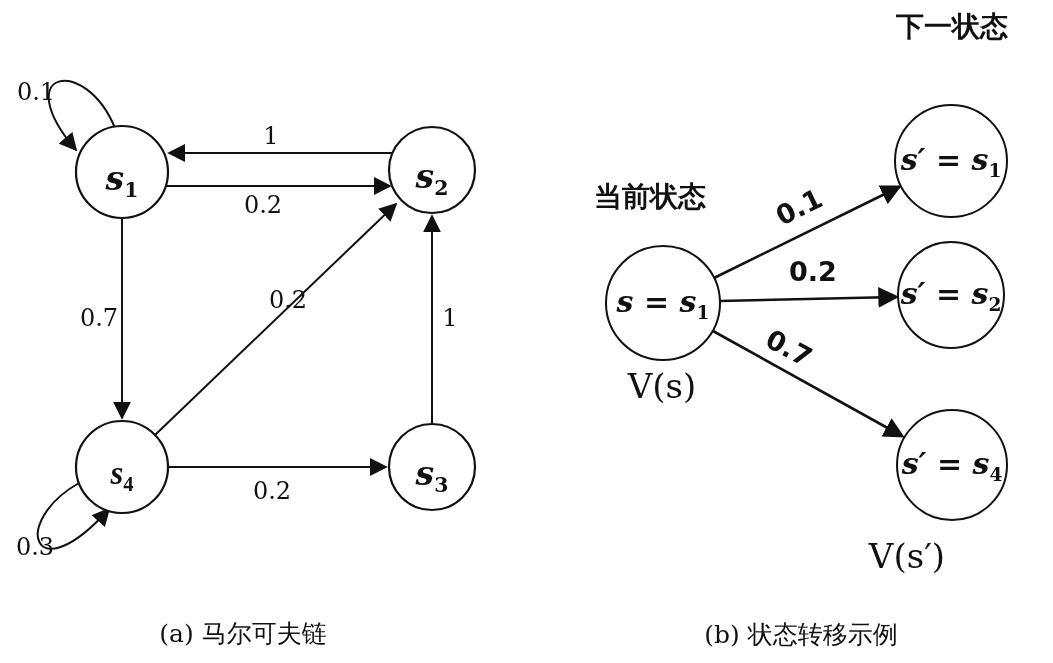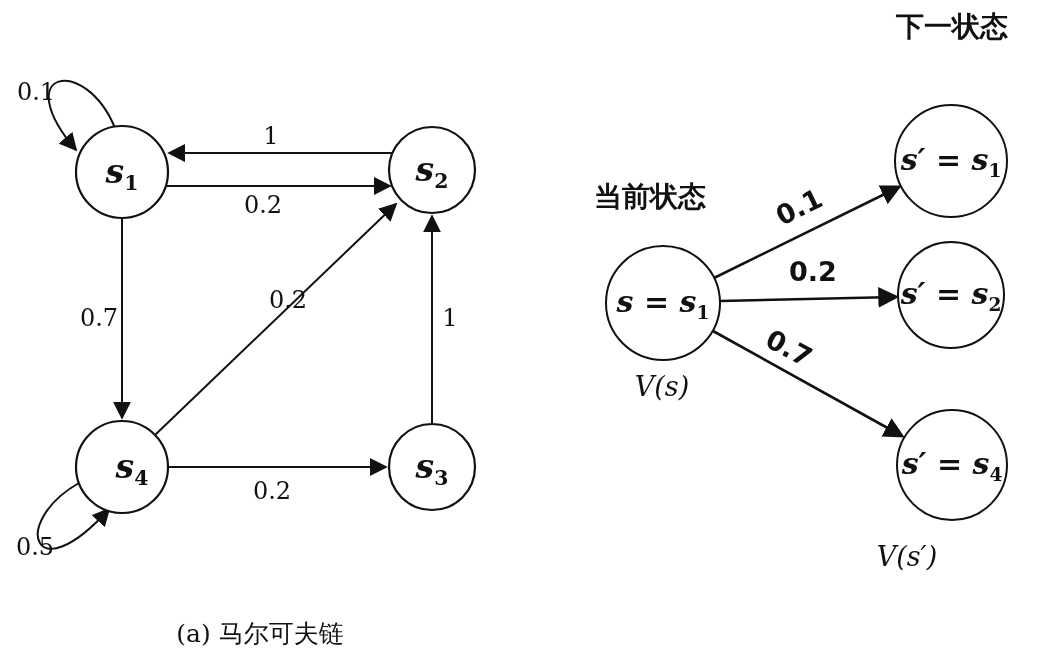--- a/index.html
+++ b/index.html
@@ -24,20 +24,21 @@
   .label {
     position: absolute;
     transform: translate(-50%, -50%);
     white-space: nowrap;
     line-height: 1;
   }
   .node-label-a {
     font-size: 33px;
     font-weight: bold;
     font-style: italic;
+    margin-top: 7px;
   }
   .node-label-b {
     font-size: 30px;
     font-weight: bold;
     font-style: italic;
   }
   .node-label-a sub, .node-label-b sub {
     font-size: 0.62em;
     font-style: normal;
     line-height: 0;
@@ -50,22 +51,21 @@
     font-family: "DejaVu Sans", sans-serif;
     font-weight: bold;
     font-size: 27px;
   }
   .cjk-heading {
     font-family: "DejaVu Sans", "Liberation Sans", sans-serif;
     font-weight: bold;
     font-size: 28px;
   }
   .value-label {
-    font-size: 27px;
-    font-style: italic;
+    font-size: 34px;
   }
   .caption {
     font-family: "DejaVu Serif", serif;
     font-size: 25px;
   }
 </style>
 </head>
 <body>
 
 <div class="stage">
@@ -108,43 +108,44 @@
       <circle cx="663" cy="303" r="57"></circle>
       <circle cx="951" cy="161" r="56"></circle>
       <circle cx="951" cy="295" r="53"></circle>
       <circle cx="952" cy="465" r="55"></circle>
     </g>
   </svg>
 
   <div class="label node-label-a" style="left:122px; top:171px;"><span>s</span><sub>1</sub></div>
   <div class="label node-label-a" style="left:432px; top:169px;"><span>s</span><sub>2</sub></div>
   <div class="label node-label-a" style="left:432px; top:466px;"><span>s</span><sub>3</sub></div>
-  <div class="label node-label-a" style="left:132px; top:466px;"><span>s</span><sub>4</sub></div>
+  <div class="label node-label-a" style="left:122px; top:466px;font-family:Liberation Serif, serif;"><span>s</span><sub>4</sub></div>
 
   <div class="label edge-label-a" style="left:36px;  top:92px;">0.1</div>
   <div class="label edge-label-a" style="left:271px; top:136px;">1</div>
   <div class="label edge-label-a" style="left:263px; top:205px;">0.2</div>
   <div class="label edge-label-a" style="left:99px;  top:318px;">0.7</div>
   <div class="label edge-label-a" style="left:288px; top:300px;">0.2</div>
   <div class="label edge-label-a" style="left:450px; top:318px;">1</div>
   <div class="label edge-label-a" style="left:272px; top:491px;">0.2</div>
-  <div class="label edge-label-a" style="left:35px;  top:547px;">0.5</div>
+  <div class="label edge-label-a" style="left:35px;  top:547px;">0.3</div>
 
-  <div class="label caption" style="left:243px; top:633px;margin-left:17px;">(a) 马尔可夫链</div>
+  <div class="label caption" style="left:243px; top:633px;">(a) 马尔可夫链</div>
 
   <div class="label cjk-heading" style="left:952px; top:27px;">下一状态</div>
   <div class="label cjk-heading" style="left:650px; top:197px;">当前状态</div>
 
   <div class="label node-label-b" style="left:663px; top:302px;"><span>s = s</span><sub>1</sub></div>
   <div class="label value-label" style="left:662px; top:386px;">V(s)</div>
 
   <div class="label node-label-b" style="left:951px; top:160px;"><span>s′ = s</span><sub>1</sub></div>
   <div class="label node-label-b" style="left:951px; top:294px;text-align:center;"><span>s′ = s</span><sub>2</sub></div>
   <div class="label node-label-b" style="left:952px; top:464px;"><span>s′ = s</span><sub>4</sub></div>
 
   <div class="label prob-label" style="left:799px; top:207px; transform: translate(-50%,-50%) rotate(-26deg);">0.1</div>
   <div class="label prob-label" style="left:813px; top:271px;">0.2</div>
   <div class="label prob-label" style="left:789px; top:348px; transform: translate(-50%,-50%) rotate(28deg);">0.7</div>
 
   <div class="label value-label" style="left:907px; top:556px;">V(s′)</div>
 
+  <div class="label caption" style="left:801px; top:634px;">(b) 状态转移示例</div>
 
 </div>
 
 </body></html>

